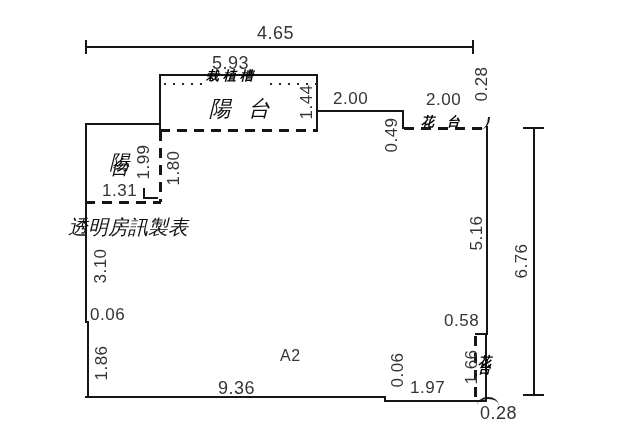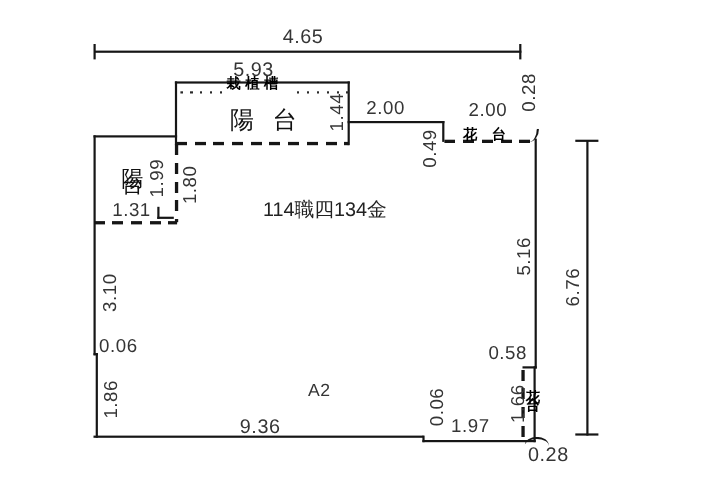--- a/index.html
+++ b/index.html
@@ -14,21 +14,21 @@
         background:repeating-linear-gradient(90deg,#161616 0 10px,transparent 10px 17px); }
   .dv { position:absolute; width:3px;
         background:repeating-linear-gradient(180deg,#161616 0 10px,transparent 10px 17px); }
   
   .doth { position:absolute; height:2px;
         background:repeating-linear-gradient(90deg,#2a2a2a 0 2px,transparent 2px 9px); }
   
   .dim { position:absolute; color:#353535; font-size:17px; line-height:1;
          white-space:nowrap; letter-spacing:0.5px; }
   .rot { transform:translate(-50%,-50%) rotate(-90deg); }
-  .cjk { position:absolute; color:#111; white-space:nowrap; }
+  .cjk { position:absolute; color:#111; white-space:nowrap;font-style:italic; }
   .bold { font-weight:bold; color:#000; }
   .vtext { writing-mode:vertical-lr; text-orientation:upright; }
   .arc-tr { position:absolute; left:479px; top:117px; width:9px; height:12px;
             border-right:2px solid #161616; border-bottom-right-radius:9px 12px; }
   .arc-br { position:absolute; left:477px; top:397px; width:22px; height:9px;
             border-top:2px solid #161616;
             border-top-left-radius:12px 9px; border-top-right-radius:12px 9px; }
 </style>
 </head>
 <body>
@@ -94,16 +94,16 @@
   <div class="dim rot" style="left:476px;top:233px">5.16</div>
   <div class="dim rot" style="left:521px;top:261px">6.76</div>
   <div class="dim rot" style="left:471px;top:367px">1.66</div>
   <div class="dim rot" style="left:397px;top:370px">0.06</div>
 
   <div class="cjk" style="left:209px;top:94px;font-size:22px;letter-spacing:17px">陽台</div>
   <div class="cjk vtext" style="left:107px;top:138px;font-size:20px;letter-spacing:3px">陽台</div>
   <div class="cjk bold" style="left:206px;top:67px;font-size:13px;letter-spacing:4px">栽植槽</div>
   <div class="cjk bold" style="left:421px;top:113px;font-size:13px;letter-spacing:13px">花台</div>
   <div class="cjk bold vtext" style="left:475px;top:344px;font-size:13px;letter-spacing:6px">花台</div>
-  <div class="cjk" style="left:239px;top:178px;font-size:18px;color:#222">114職四134金</div>
   <div class="dim" style="left:280px;top:348px;font-size:16px">A2</div>
+  <div class="cjk" style="left:68px;top:214px;font-size:20px">透明房訊製表</div>
 
 </div>
 
 </body></html>

